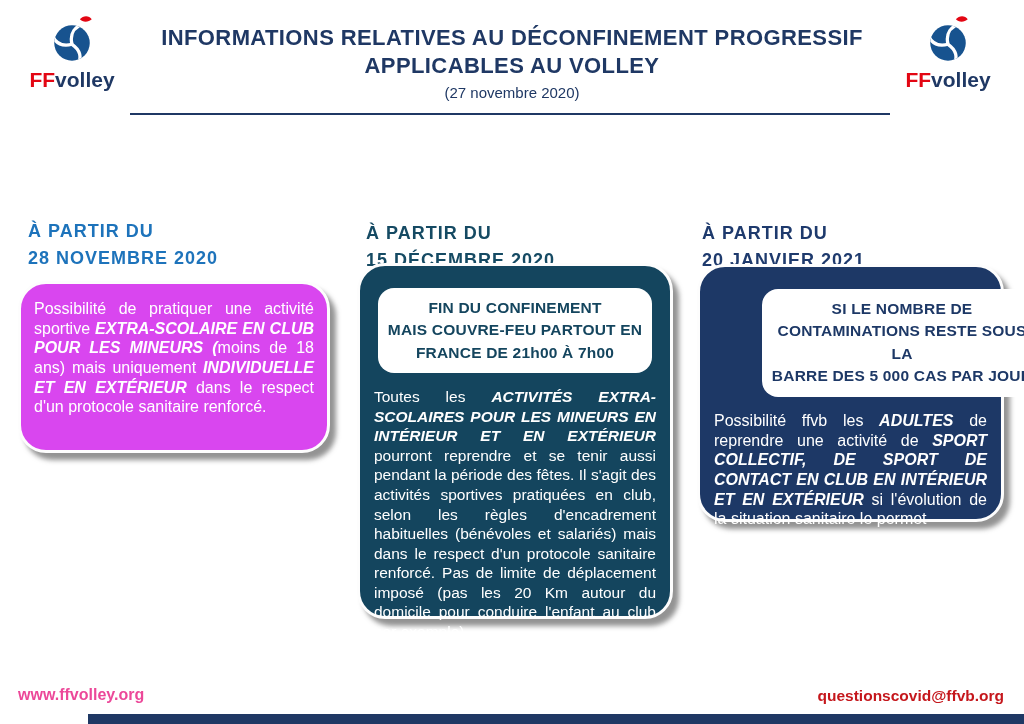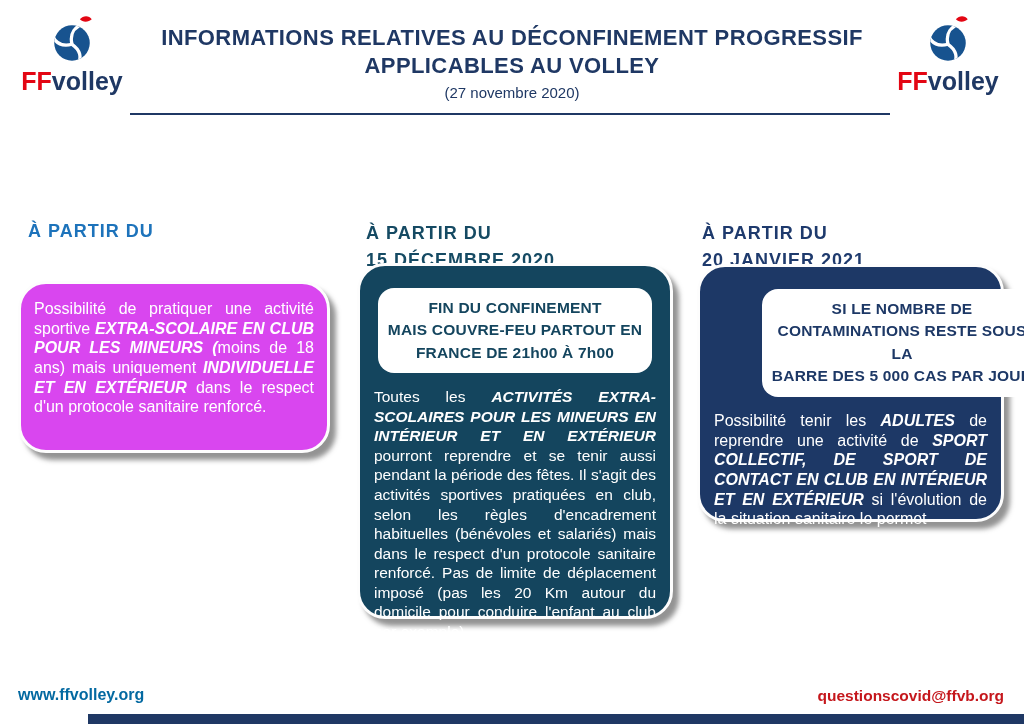--- a/index.html
+++ b/index.html
@@ -3,21 +3,21 @@
 <meta charset="utf-8">
 <style>
   html,body{margin:0;padding:0;}
   body{
     width:1024px;height:724px;position:relative;background:#ffffff;
     font-family:"Liberation Sans", sans-serif;overflow:hidden;
   }
   .logo{position:absolute;top:14px;width:110px;text-align:center;}
   .logo-left{left:17px;}
   .logo-right{left:893px;}
-  .wordmark{font-weight:bold;font-size:25px;line-height:1;margin-top:1px;letter-spacing:0px;}
+  .wordmark{font-weight:bold;font-size:21px;line-height:1;margin-top:1px;letter-spacing:0px;}
   .title-block{position:absolute;left:132px;top:24px;width:760px;text-align:center;}
   .title-line{font-weight:bold;font-size:22px;line-height:1.28;letter-spacing:0.4px;}
   .title-sub{font-size:15px;margin-top:4px;}
   .title-rule{position:absolute;left:130px;top:113px;width:760px;height:2px;}
   .col-header{position:absolute;font-weight:bold;font-size:18px;line-height:1.5;letter-spacing:1px;}
   .col-header-1{left:28px;top:218px;width:294px;}
   .col-header-2{left:366px;top:220px;width:296px;}
   .col-header-3{left:702px;top:220px;width:296px;}
   .card{
     position:absolute;box-sizing:border-box;color:#ffffff;
@@ -83,20 +83,21 @@
 
 <div class="title-block" style="color: rgb(31, 56, 100);">
   <div class="title-line">INFORMATIONS RELATIVES AU DÉCONFINEMENT PROGRESSIF</div>
   <div class="title-line">APPLICABLES AU VOLLEY</div>
   <div class="title-sub">(27 novembre 2020)</div>
 </div>
 <div class="title-rule" style="background-color: rgb(31, 56, 100);"></div>
 
 <div class="col-header col-header-1" style="color: rgb(29, 115, 187);">
   <div>À PARTIR DU</div>
+  <div>28 NOVEMBRE 2020</div>
 </div>
 <div class="col-header col-header-2" style="color: rgb(21, 74, 99);">
   <div>À PARTIR DU</div>
   <div>15 DÉCEMBRE 2020</div>
 </div>
 <div class="col-header col-header-3" style="color: rgb(30, 58, 109);">
   <div>À PARTIR DU</div>
   <div>20 JANVIER 2021</div>
 </div>
 
@@ -108,18 +109,18 @@
   <div class="callout" style="color: rgb(20, 69, 94);">FIN DU CONFINEMENT
 MAIS COUVRE-FEU PARTOUT EN
 FRANCE DE 21h00 À 7h00</div>
   <div class="card-text"><span>Toutes les </span><span class="em">ACTIVITÉS EXTRA-SCOLAIRES POUR LES MINEURS EN INTÉRIEUR ET EN EXTÉRIEUR</span><span> pourront reprendre et se tenir aussi pendant la période des fêtes. Il s'agit des activités sportives pratiquées en club, selon les règles d'encadrement habituelles (bénévoles et salariés) mais dans le respect d'un protocole sanitaire renforcé. Pas de limite de déplacement imposé (pas les 20 Km autour du domicile pour conduire l'enfant au club par exemple).</span></div>
 </div>
 
 <div class="card card-3" style="background-color: rgb(29, 56, 102);">
   <div class="callout" style="color: rgb(29, 56, 102);">SI LE NOMBRE DE
 CONTAMINATIONS RESTE SOUS LA
 BARRE DES 5 000 CAS PAR JOUR</div>
-  <div class="card-text"><span>Possibilité tenir les </span><span class="em">ADULTES</span><span> de reprendre une activité de </span><span class="em">SPORT COLLECTIF, DE SPORT DE CONTACT EN CLUB EN INTÉRIEUR ET EN EXTÉRIEUR</span><span> si l'évolution de la situation sanitaire le permet</span></div>
+  <div class="card-text"><span>Possibilité ffvb les </span><span class="em">ADULTES</span><span> de reprendre une activité de </span><span class="em">SPORT COLLECTIF, DE SPORT DE CONTACT EN CLUB EN INTÉRIEUR ET EN EXTÉRIEUR</span><span> si l'évolution de la situation sanitaire le permet</span></div>
 </div>
 
-<div class="footer-site" style="color: #0369a1;">www.ffvolley.org</div>
+<div class="footer-site" style="color: #ec4899;">www.ffvolley.org</div>
 <div class="footer-email" style="color: rgb(197, 23, 28);">questionscovid@ffvb.org</div>
 <div class="bottom-bar" style="background-color: rgb(31, 56, 100);"></div>
 
 </body></html>

